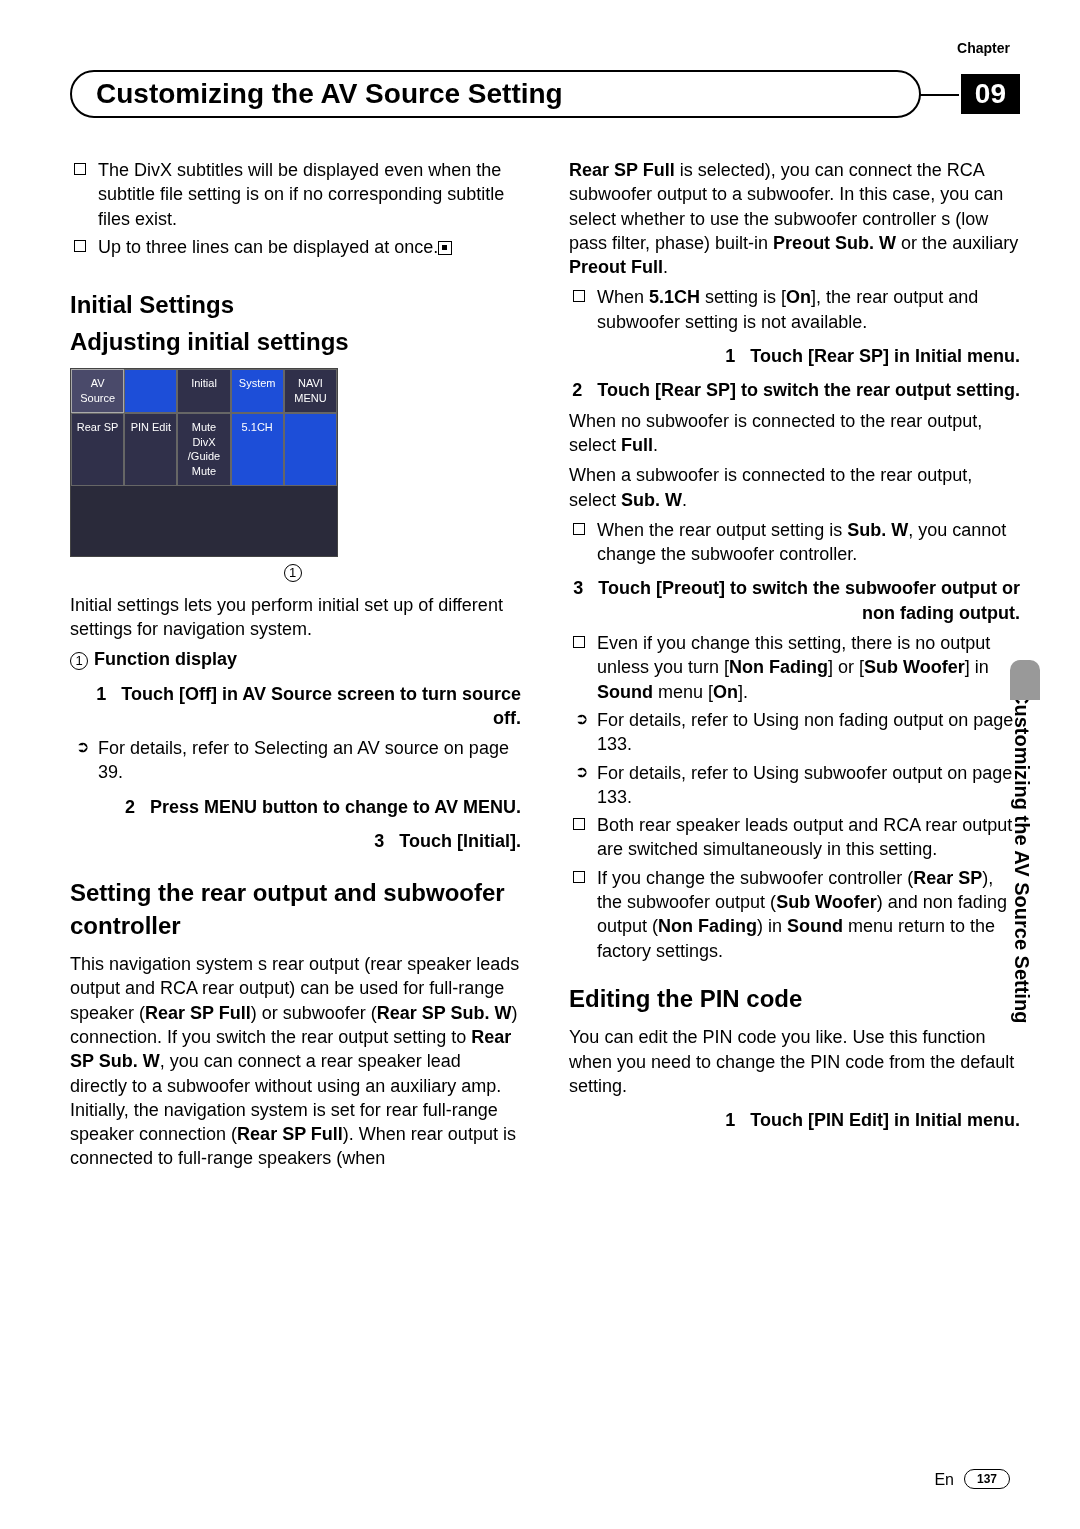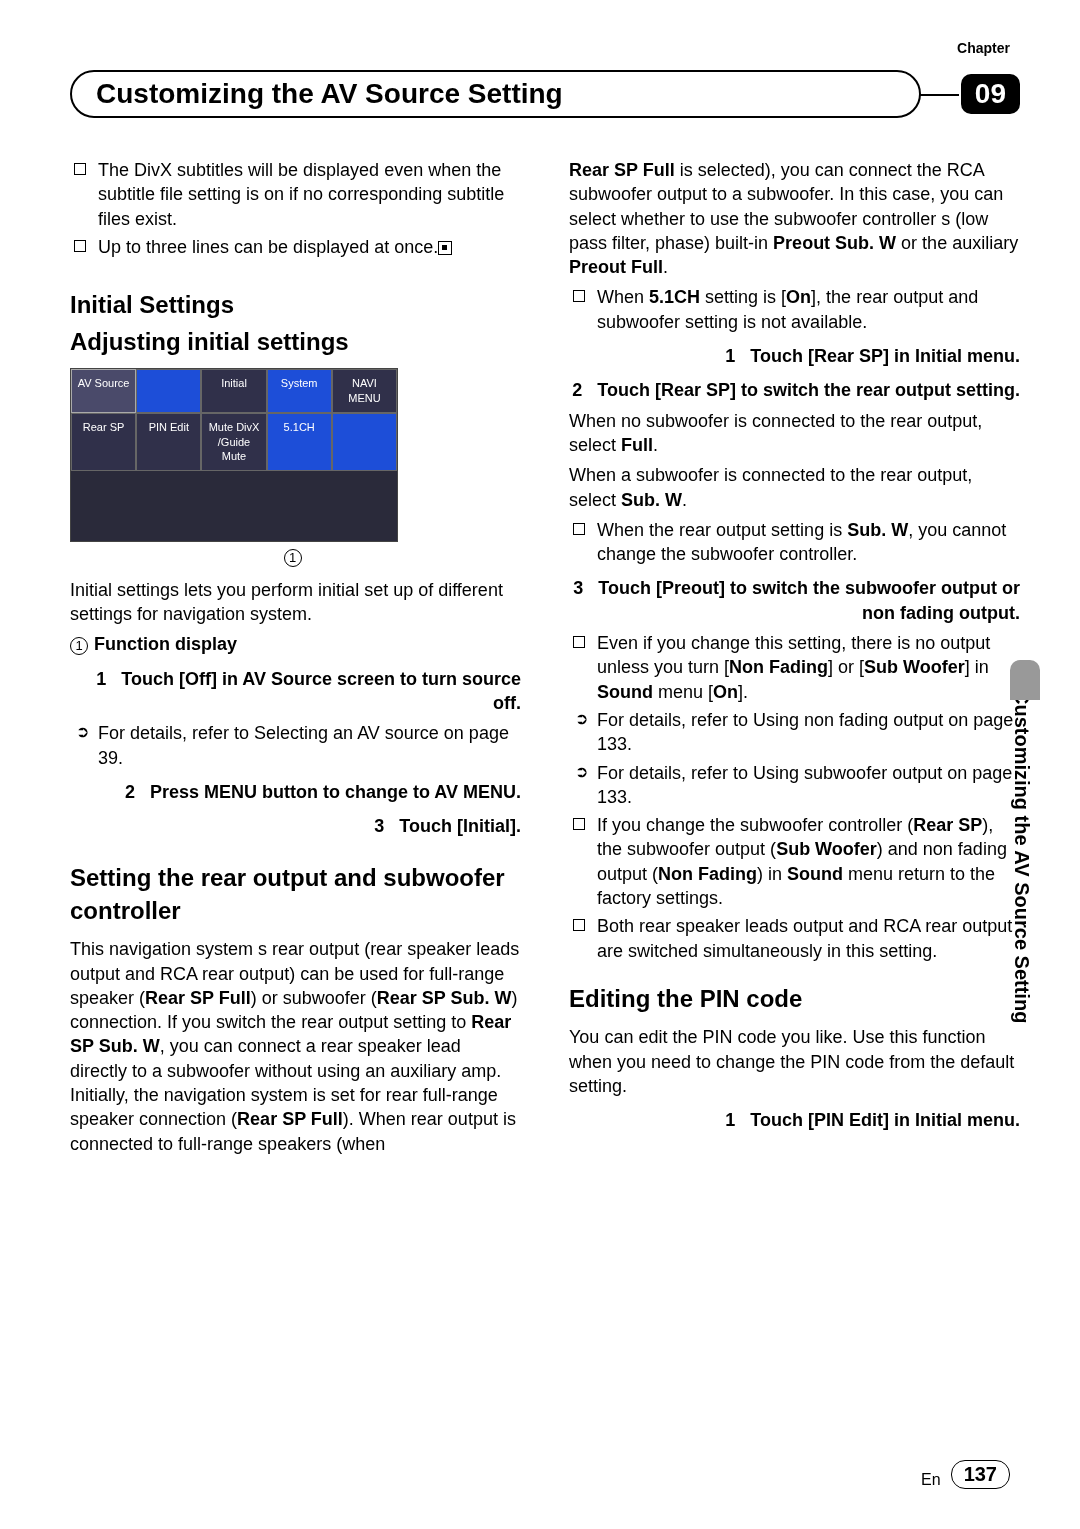--- a/index.html
+++ b/index.html
@@ -18,49 +18,49 @@
   }
   .header-pill {
     flex: 1; border: 2px solid #000; border-radius: 24px;
     padding: 6px 24px; font-size: 28px; font-weight: bold; position: relative;
   }
   .header-pill::after {
     content: ""; position: absolute; right: -40px; top: 50%; width: 40px; height: 2px; background: #000;
   }
   .chapter-badge {
     background: #000; color: #fff; font-size: 28px; font-weight: bold;
-    border-radius: 10px; padding: 4px 14px; margin-left: 40px;
+    border-radius: 0; padding: 4px 14px; margin-left: 40px;
   }
   .columns { display: flex; gap: 48px; }
   .col { flex: 1; font-size: 18px; line-height: 1.35; }
   .col p { margin-bottom: 6px; }
   .box-bullet { display: inline-block; width: 12px; height: 12px; border: 1.5px solid #000; margin-right: 8px; vertical-align: middle; }
   .end-square { display:inline-block; width:14px; height:14px; border:1.5px solid #000; position:relative; vertical-align:middle;}
   .end-square::after { content:""; position:absolute; width:5px; height:5px; background:#000; top:3px; left:3px; }
   h2 { font-size: 24px; font-weight: bold; margin-top: 30px; margin-bottom: 4px; }
   h3 { font-size: 24px; font-weight: bold; margin-bottom: 10px; }
   .step { margin-top: 10px; text-align: right; }
   .step-num { font-weight: bold; }
   .bold { font-weight: bold; }
   .circled { display:inline-block; width:18px; height:18px; border:1.5px solid #000; border-radius:50%; text-align:center; font-size:13px; line-height:16px; margin-right:6px; }
   
-  .screenshot { width: 328px; border:1px solid #444; background:#2a2a3a; margin:10px 16px 4px 0; }
+  .screenshot { width: 268px; border:1px solid #444; background:#2a2a3a; margin:10px 16px 4px 0; }
   .screenshot-row { display:flex; }
   .cell { flex:1; border:1px solid #666; color:#fff; font-size:11px; text-align:center; padding:6px 2px; background:#30304a; }
   .cell.dark { background:#1d4ed8; }
   .cell.hl { background:#4a4a6a; border-color:#aaa; }
   .screenshot-pad { height:70px; background:#2a2a3a; }
   .fig-caption { text-align:center; font-size:16px; margin-bottom:10px; }
   .side-tab {
     position:absolute; right:40px; top:690px; height:470px; width:30px;
   }
   .side-tab-bg { position:absolute; top:-30px; width:30px; height:40px; background:#999; border-radius:10px 10px 0 0;}
   .side-tab-text { writing-mode: vertical-rl; font-weight:bold; font-size:20px; text-align:left; height:100%; }
   .footer { position:absolute; bottom:40px; right:70px; font-size:16px; display:flex; align-items:flex-end; gap:10px;}
-  .page-pill { border:1.5px solid #000; border-radius:14px; padding:2px 12px; font-weight:bold; font-size:20px;}
+  .page-pill { border:1.5px solid #000; border-radius:14px; padding:2px 12px; font-weight:bold; font-size:12px;}
   ul.box-list { list-style:none; padding-left:28px; }
   ul.box-list li { position:relative; margin-bottom:4px; padding-left:0; }
   ul.box-list li .box-bullet { position:absolute; left:-24px; top:5px; }
   ul.arrow-list { list-style:none; padding-left:28px; }
   ul.arrow-list li { position:relative; margin-bottom:4px; }
   ul.arrow-list li::before { content:"➲"; position:absolute; left:-22px; top:0; font-size:16px;}
 </style>
 </head>
 <body>
 
@@ -137,22 +137,22 @@
 
     <p class="step"><span class="step-num">3&nbsp;&nbsp;&nbsp;</span><span class="bold">Touch [Preout] to switch the subwoofer output or non fading output.</span></p>
     <ul class="box-list">
       <li><span class="box-bullet"></span><span>Even if you change this setting, there is no output unless you turn [</span><span class="bold">Non Fading</span><span>] or [</span><span class="bold">Sub Woofer</span><span>] in </span><span class="bold">Sound</span><span> menu [</span><span class="bold">On</span><span>].</span></li>
     </ul>
     <ul class="arrow-list">
       <li><span>For details, refer to </span><span>Using non fading output</span><span> on page 133.</span></li>
       <li><span>For details, refer to </span><span>Using subwoofer output</span><span> on page 133.</span></li>
     </ul>
     <ul class="box-list">
+      <li><span class="box-bullet"></span><span>Both rear speaker leads output and RCA rear output are switched simultaneously in this setting.</span></li>
       <li><span class="box-bullet"></span><span>If you change the subwoofer controller (</span><span class="bold">Rear SP</span><span>), the subwoofer output (</span><span class="bold">Sub Woofer</span><span>) and non fading output (</span><span class="bold">Non Fading</span><span>) in </span><span class="bold">Sound</span><span> menu return to the factory settings.</span></li>
-      <li><span class="box-bullet"></span><span>Both rear speaker leads output and RCA rear output are switched simultaneously in this setting.</span></li>
     </ul>
 
     <h3 style="margin-top:20px">Editing the PIN code</h3>
     <p>You can edit the PIN code you like. Use this function when you need to change the PIN code from the default setting.</p>
     <p class="step"><span class="step-num">1&nbsp;&nbsp;&nbsp;</span><span class="bold">Touch [PIN Edit] in Initial menu.</span></p>
   </div>
 </div>
 
 <div class="side-tab">
   <div class="side-tab-bg"></div>

